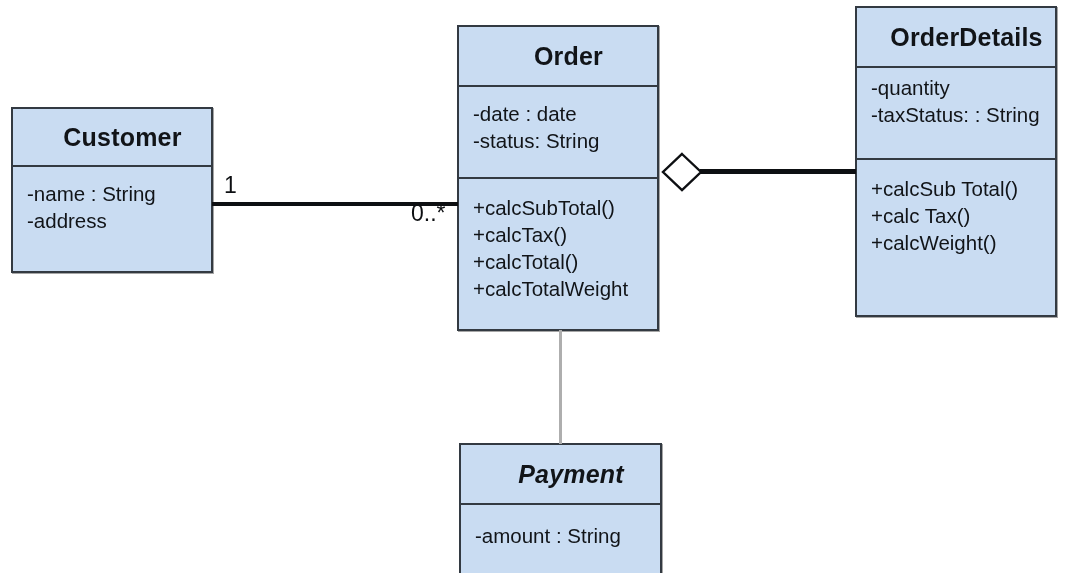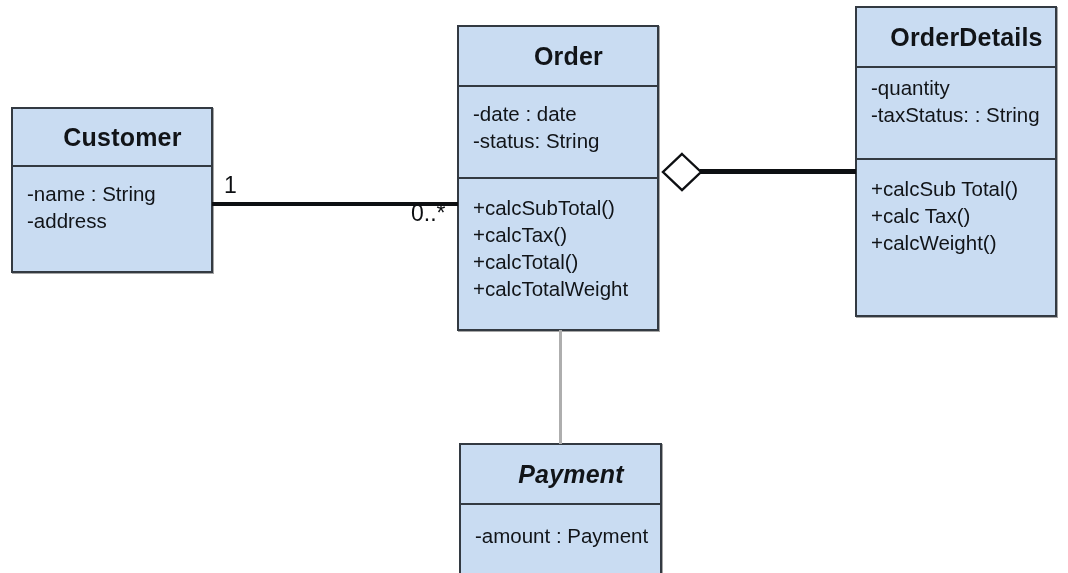--- a/index.html
+++ b/index.html
@@ -156,21 +156,21 @@
     <div class="compartment ops">
       <div class="member">+calcSub Total()</div>
       <div class="member">+calc Tax()</div>
       <div class="member">+calcWeight()</div>
     </div>
   </div>
 
   <div class="uml-class" id="class-payment">
     <div class="class-title abstract">Payment</div>
     <div class="compartment">
-      <div class="member">-amount : Payment</div>
+      <div class="member">-amount : String</div>
     </div>
   </div>
 
   <div class="edge" id="edge-customer-order"></div>
 
   <div class="edge" id="edge-order-orderdetails"></div>
 
   <svg id="aggregation-diamond" viewBox="0 0 42 42">
     <polygon points="21,3 40,21 21,39 2,21" fill="#ffffff" stroke="#0d0f12" stroke-width="2.4" stroke-linejoin="miter"></polygon>
   </svg>

